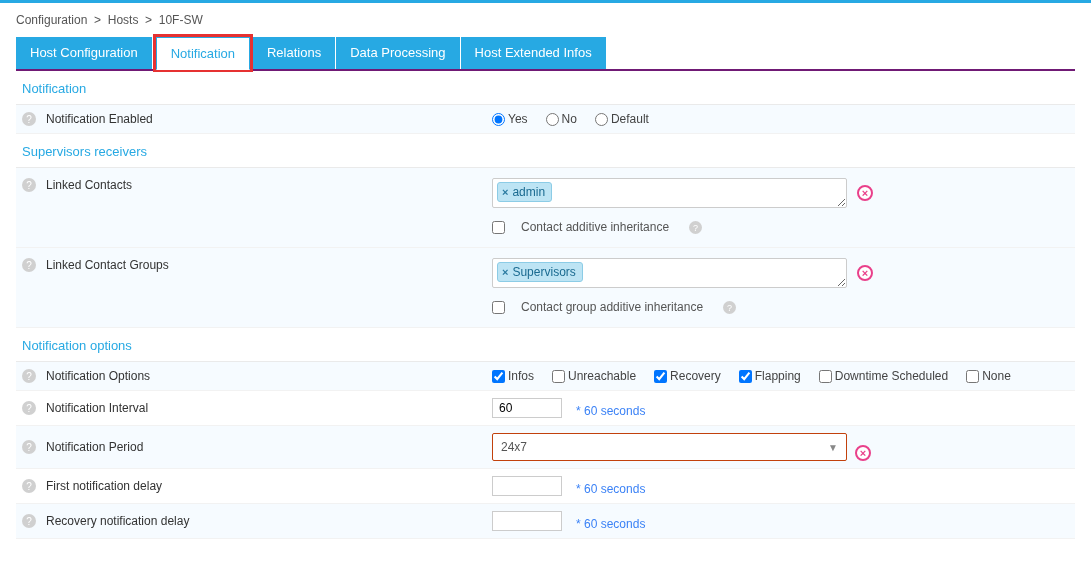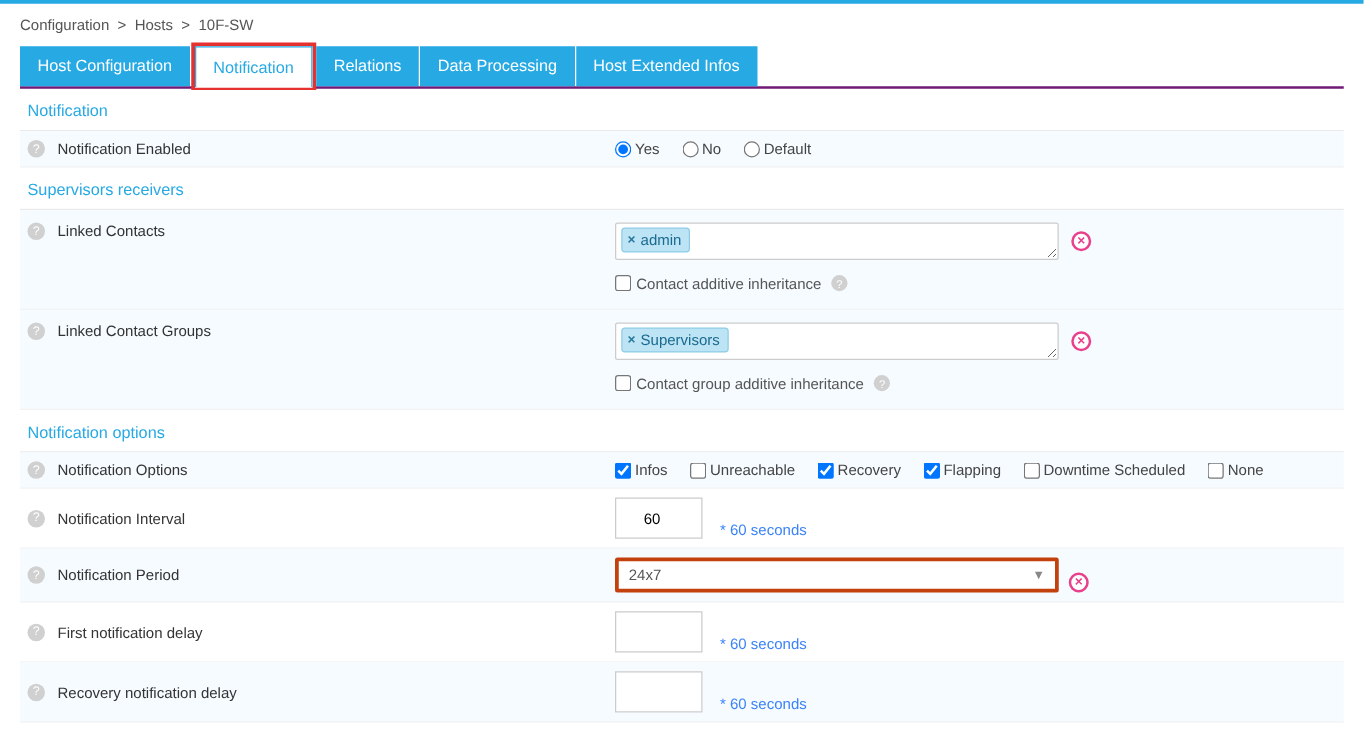--- a/index.html
+++ b/index.html
@@ -21,24 +21,24 @@
   .label-col { display: flex; align-items: center; width: 470px; flex-shrink: 0; }
   .help-icon { display: inline-flex; align-items: center; justify-content: center; width: 14px; height: 14px; border-radius: 50%; background: #d0d0d0; color: #fff; font-size: 10px; margin-right: 10px; cursor: help; }
   .help-icon-inline { display: inline-flex; align-items: center; justify-content: center; width: 13px; height: 13px; border-radius: 50%; background: #d0d0d0; color: #fff; font-size: 9px; margin-left: 4px; cursor: help; vertical-align: middle;}
   .input-col { flex: 1; display: flex; align-items: flex-end; gap: 8px; flex-wrap: wrap; }
   .radio-group label, .check-group label { margin-right: 10px; font-size: 12px; color: #444; display: inline-flex; align-items: center; gap: 3px;}
   .tagbox { width: 355px; min-height: 30px; border: 1px solid #ccc; border-radius: 2px; padding: 3px 4px; resize: both; overflow: auto; position: relative; background: #fff;}
   .tag { display: inline-flex; align-items: center; background: #bde4f4; border: 1px solid #8ccce6; border-radius: 3px; padding: 2px 6px 2px 4px; font-size: 12px; }
   .tag .tag-x { color: #2a7aa0; font-weight: bold; margin-right: 4px; cursor: pointer; font-size: 11px;}
   .tag .tag-label { color: #1a6a90; }
   .delete-btn { width: 16px; height: 16px; border: 2px solid #e9408b; border-radius: 50%; display: inline-flex; align-items: center; justify-content: center; color: #e9408b; font-size: 11px; cursor: pointer; background: #fff; font-weight: bold;}
-  .checkline { display: flex; align-items: flex-start; gap: 4px; color: #555; padding: 6px 0 6px 0; }
-  .textinput { width: 70px; height: 33px; border: 1px solid #ccc; padding: 2px 22px; font-size: 12px; }
+  .checkline { display: flex; align-items: flex-end; gap: 16px; color: #555; padding: 6px 0 6px 0; }
+  .textinput { width: 70px; height: 20px; border: 1px solid #ccc; padding: 2px 6px; font-size: 12px; }
   .suffix { color: #3b82f6; margin-left: 6px; }
-  .select2 { width: 355px; height: 28px; border: 3px solid #c2410c; border-radius: 2px; display: flex; align-items: center; justify-content: space-between; padding: 0 8px; background: #fff; cursor: pointer; color: #555;}
+  .select2 { width: 355px; height: 28px; border: 1px solid #c2410c; border-radius: 2px; display: flex; align-items: center; justify-content: space-between; padding: 0 8px; background: #fff; cursor: pointer; color: #555;}
   .select2 .arrow { color: #888; font-size: 10px;}
   input[type=checkbox], input[type=radio] { margin:0; }
 </style>
 </head>
 <body>
 
 <div class="topbar"></div>
 <div class="content">
 
   <div class="breadcrumb">

